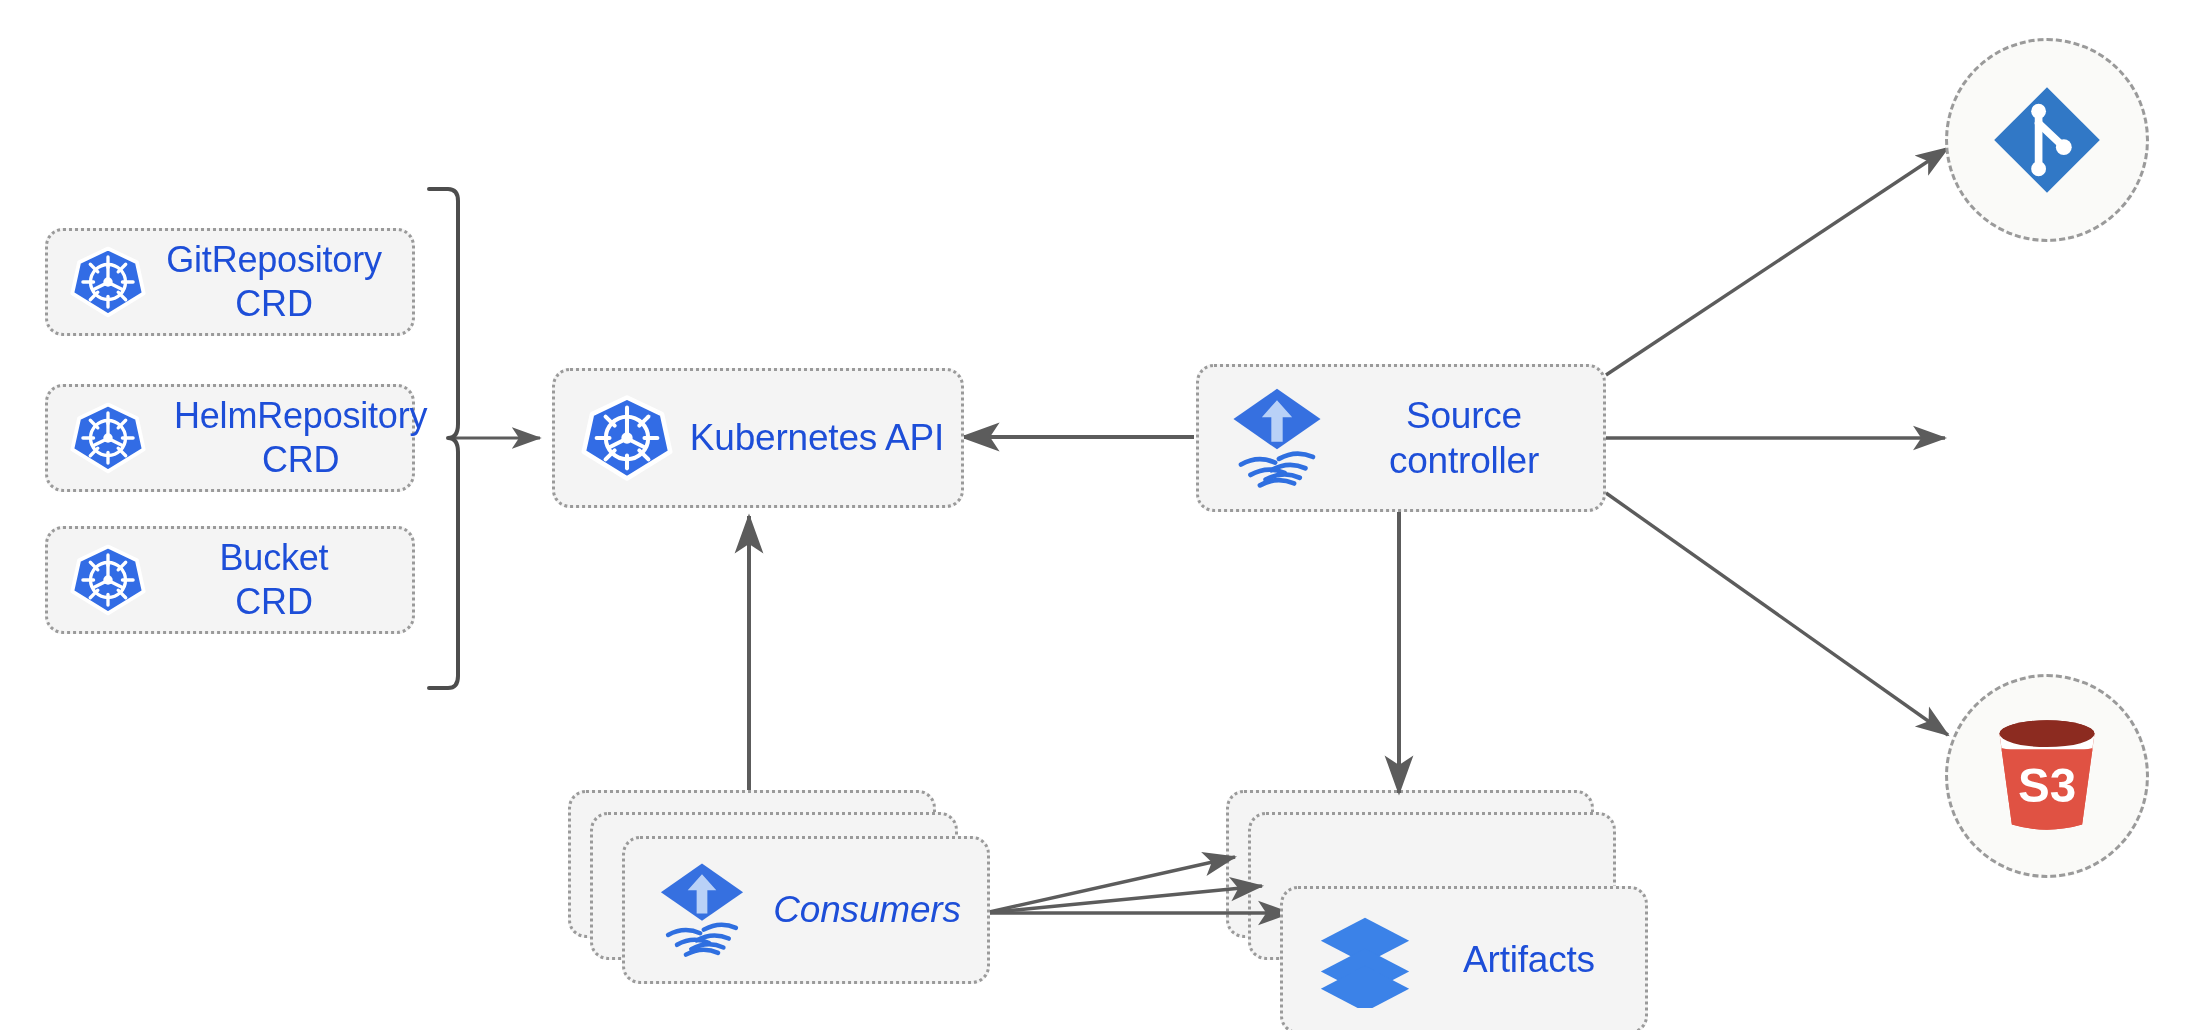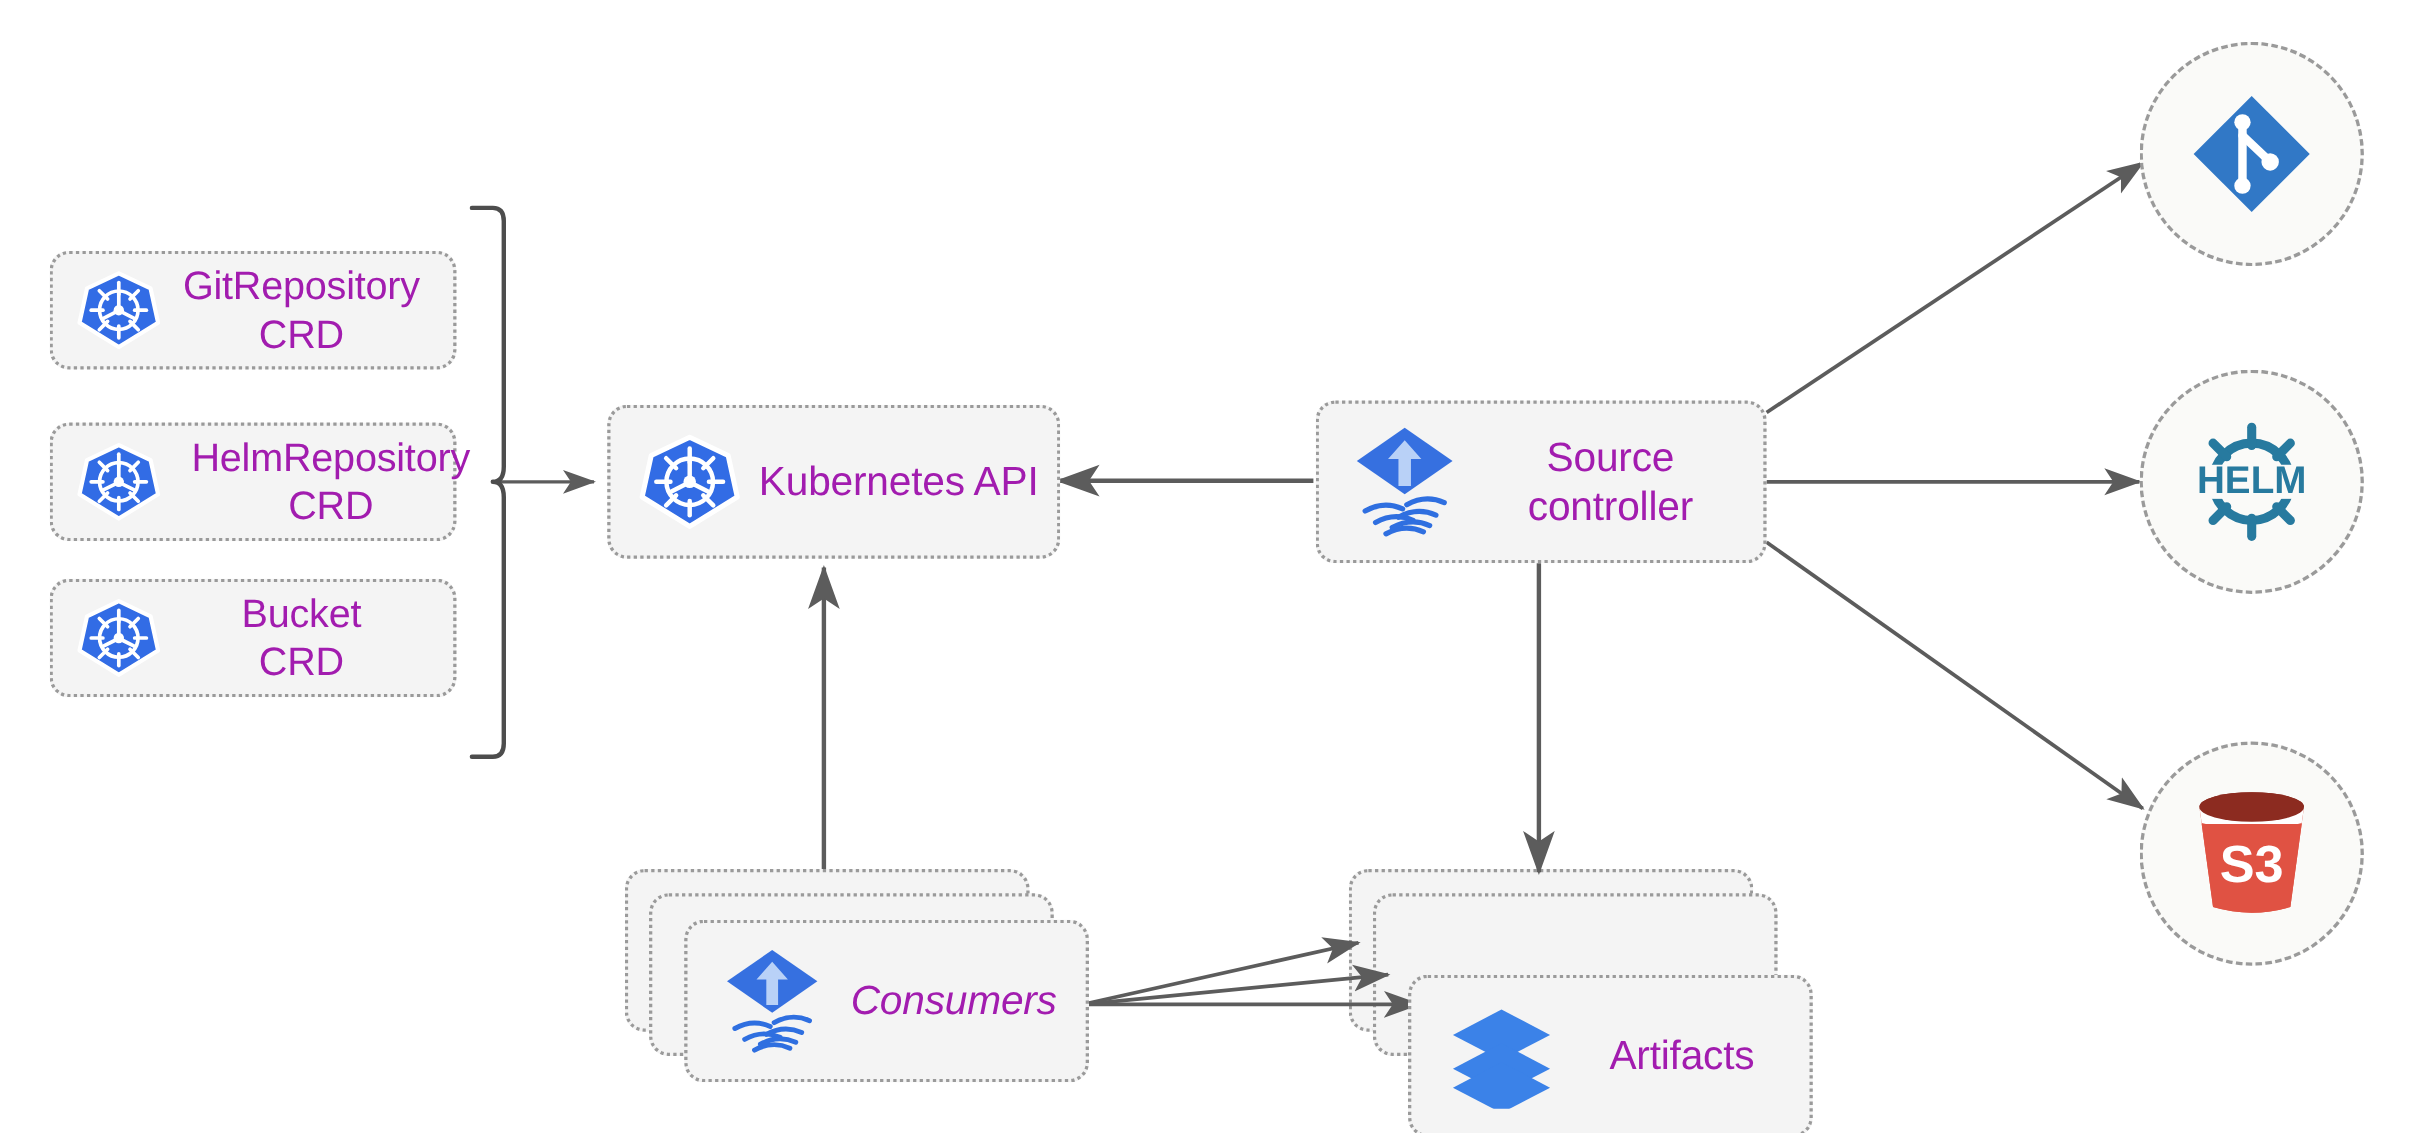--- a/index.html
+++ b/index.html
@@ -14,21 +14,21 @@
   .node{
     position:absolute;
     box-sizing:border-box;
     background:#f4f4f4;
     border:3px dotted #9a9a9a;
     border-radius:18px;
     display:flex;align-items:center;
     z-index:4;
   }
   .node .label{
-    color:#a21caf;
+    color:#1d4ed8;
     font-size:37px;
     line-height:1.22;
     text-align:center;
     white-space:pre-line;
     letter-spacing:-0.2px;
   }
   .crd-box{width:370px;height:108px;padding-left:22px;}
   .crd-box .label{flex:1;text-align:center;font-size:36px;padding-right:10px;}
   .crd-icon{flex:0 0 auto;width:76px;height:76px;}
 
@@ -262,39 +262,20 @@
           <line x1="43" y1="27" x2="43" y2="73"></line>
           <line x1="43" y1="36" x2="62" y2="54"></line>
           <circle cx="43" cy="26" r="6.2" stroke="none"></circle>
           <circle cx="43" cy="74" r="6.2" stroke="none"></circle>
           <circle cx="64" cy="56" r="6.6" stroke="none"></circle>
         </g>
       </svg>
     </span>
   </div>
 
-  <div class="circle" style="left:1945px;top:336px;width:204px;height:204px;">
-    <span class="icon-wrap" style="width:124px;height:124px;">
-      <svg viewBox="0 0 120 120" width="124" height="124">
-        <g stroke="#277a9f" stroke-width="8" fill="none" stroke-linecap="round">
-          <circle cx="60" cy="60" r="34"></circle>
-          <line x1="60" y1="12" x2="60" y2="28"></line>
-          <line x1="60" y1="92" x2="60" y2="108"></line>
-          <line x1="12" y1="60" x2="28" y2="60"></line>
-          <line x1="92" y1="60" x2="108" y2="60"></line>
-          <line x1="26" y1="26" x2="38" y2="38"></line>
-          <line x1="82" y1="82" x2="94" y2="94"></line>
-          <line x1="94" y1="26" x2="82" y2="38"></line>
-          <line x1="38" y1="82" x2="26" y2="94"></line>
-        </g>
-        <rect x="6" y="45" width="108" height="30" fill="#fafaf8"></rect>
-        <text x="60" y="70" text-anchor="middle" font-family="'Liberation Sans', sans-serif" font-size="34" font-weight="bold" fill="#277a9f">HELM</text>
-      </svg>
-    </span>
-  </div>
 
   <div class="circle" style="left:1945px;top:674px;width:204px;height:204px;">
     <span class="icon-wrap" style="width:124px;height:118px;">
       <svg viewBox="0 0 120 114" width="124" height="118">
         <path d="M14,16 L106,16 L94,104 Q60,114 26,104 Z" fill="#e05243"></path>
         <ellipse cx="60" cy="16" rx="46" ry="13" fill="#8c2b20"></ellipse>
         <path d="M14,16 L106,16 L104,30 Q60,42 16,30 Z" fill="#ffffff"></path>
         <ellipse cx="60" cy="16" rx="46" ry="13" fill="#8c2b20"></ellipse>
         <path d="M16,31 L104,31 L94,104 Q60,114 26,104 Z" fill="#e05243"></path>
         <text x="60" y="82" text-anchor="middle" font-family="'Liberation Sans', sans-serif" font-size="46" font-weight="bold" fill="#ffffff">S3</text>

